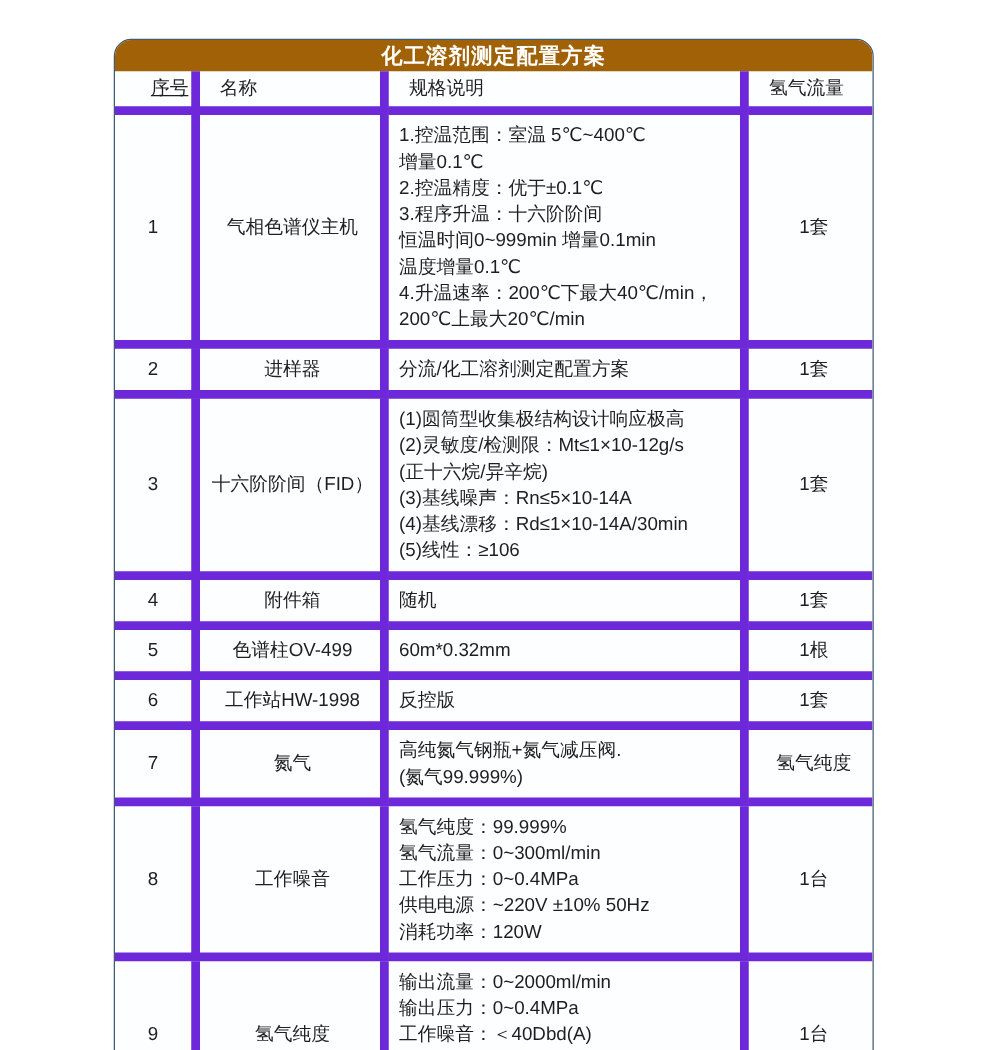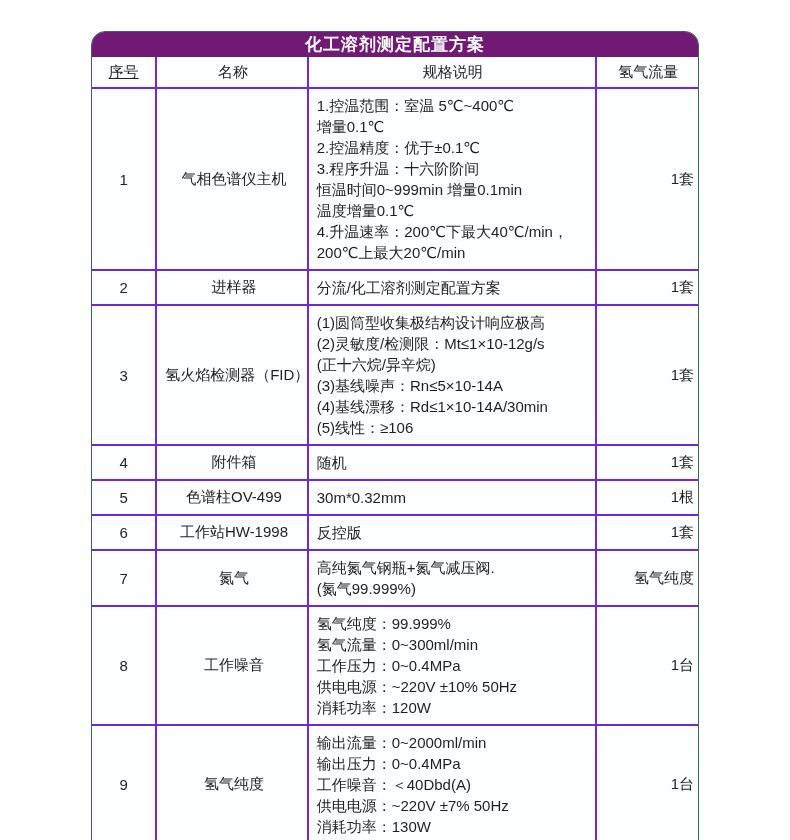--- a/index.html
+++ b/index.html
@@ -16,41 +16,41 @@
   .sheet {
     width: 606px;
     margin: 31px auto 0;
     border: 1px solid #3e5c74;
     border-radius: 14px;
     overflow: hidden;
     background: #fdfeff;
     box-sizing: content-box;
   }
   .banner {
-    background: #701a75;
+    background: #a16207;
     height: 25px;
     display: flex;
     align-items: center;
     justify-content: center;
   }
   .banner-title {
     color: #ffffff;
     font-size: 17px;
     font-weight: 700;
     letter-spacing: 1px;
   }
   table.cfg {
     width: 100%;
     border-collapse: collapse;
     table-layout: fixed;
     font-size: 15px;
     color: #1f1f1f;
   }
   .cfg th, .cfg td {
-    border: 2px solid #6d28d9;
+    border: 7px solid #6d28d9;
     vertical-align: middle;
     font-weight: normal;
     box-sizing: border-box;
   }
   .cfg tr > *:first-child { border-left: none; }
   .cfg tr > *:last-child { border-right: none; }
   .cfg thead th { border-top: none; }
   .cfg tbody tr:last-child td { border-bottom: none; }
 
   .cfg thead tr { height: 31px; }
@@ -60,23 +60,23 @@
   .qty-col  { width: 102px; }
 
   .num-cell  { text-align: center; }
   .name-cell { text-align: center; padding: 3px 4px 3px 8px; white-space: nowrap; }
   .spec-cell {
     text-align: left;
     padding: 6px 6px 6px 8px;
     white-space: pre-line;
     line-height: 21px;
   }
-  .qty-cell  { text-align: right; padding: 3px 4px 3px 9px; }
-  .hdr-cell  { text-align: center; padding: 3px 4px 3px 6px; margin-top: 32px; }
-  .hdr-num   { text-align: center; padding: 3px 2px; text-decoration: underline; }
+  .qty-cell  { text-align: center; padding: 3px 4px 3px 9px; }
+  .hdr-cell  { text-align: left; padding: 3px 4px 3px 16px; margin-top: 32px; }
+  .hdr-num   { text-align: right; padding: 3px 2px; text-decoration: underline; }
 
   tr.rh-170 { height: 170px; }
   tr.rh-137 { height: 137px; }
   tr.rh-113 { height: 113px; }
   tr.rh-104 { height: 104px; }
   tr.rh-45  { height: 45px; }
   tr.rh-34  { height: 34px; }
   tr.rh-33  { height: 33px; }
 </style>
 </head>
@@ -117,39 +117,39 @@
         <td class="qty-cell">1套</td>
       </tr>
       <tr class="rh-33">
         <td class="num-cell">2</td>
         <td class="name-cell">进样器</td>
         <td class="spec-cell">分流/化工溶剂测定配置方案</td>
         <td class="qty-cell">1套</td>
       </tr>
       <tr class="rh-137">
         <td class="num-cell">3</td>
-        <td class="name-cell">氢火焰检测器（FID）</td>
+        <td class="name-cell">十六阶阶间（FID）</td>
         <td class="spec-cell">(1)圆筒型收集极结构设计响应极高
 (2)灵敏度/检测限：Mt≤1×10-12g/s
 (正十六烷/异辛烷)
 (3)基线噪声：Rn≤5×10-14A
 (4)基线漂移：Rd≤1×10-14A/30min
 (5)线性：≥106</td>
         <td class="qty-cell">1套</td>
       </tr>
       <tr class="rh-33">
         <td class="num-cell">4</td>
         <td class="name-cell">附件箱</td>
         <td class="spec-cell">随机</td>
         <td class="qty-cell">1套</td>
       </tr>
       <tr class="rh-33">
         <td class="num-cell">5</td>
         <td class="name-cell">色谱柱OV-499</td>
-        <td class="spec-cell">30m*0.32mm</td>
+        <td class="spec-cell">60m*0.32mm</td>
         <td class="qty-cell">1根</td>
       </tr>
       <tr class="rh-33">
         <td class="num-cell">6</td>
         <td class="name-cell">工作站HW-1998</td>
         <td class="spec-cell">反控版</td>
         <td class="qty-cell">1套</td>
       </tr>
       <tr class="rh-45">
         <td class="num-cell">7</td>

